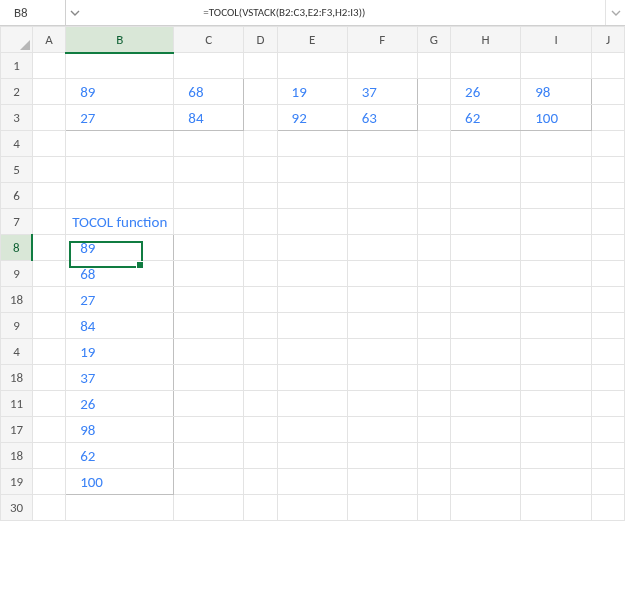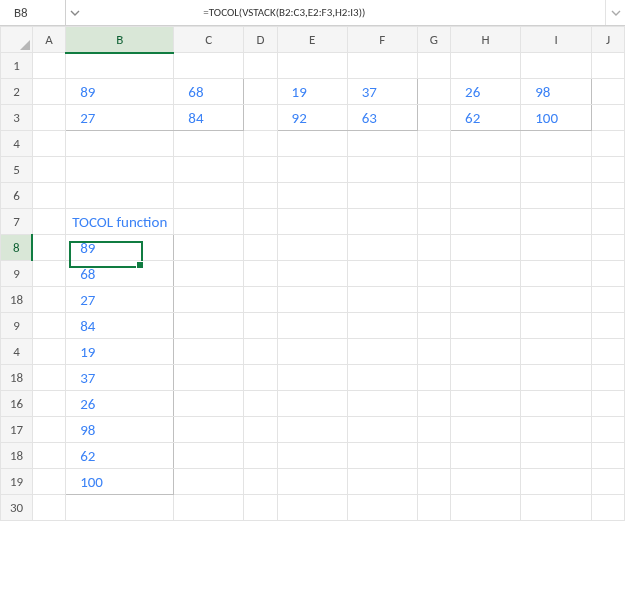--- a/index.html
+++ b/index.html
@@ -459,21 +459,21 @@
           <td class="cell"></td>
           <td class="cell"></td>
           <td class="cell"></td>
           <td class="cell"></td>
           <td class="cell"></td>
           <td class="cell"></td>
           <td class="cell"></td>
           <td class="cell"></td>
         </tr>
         <tr>
-          <th class="rowhdr">16</th>
+          <th class="rowhdr">11</th>
           <td class="cell"></td>
           <td class="cell lb rb">
             <div class="cell-inner pad-left">26</div>
           </td>
           <td class="cell"></td>
           <td class="cell"></td>
           <td class="cell"></td>
           <td class="cell"></td>
           <td class="cell"></td>
           <td class="cell"></td>

